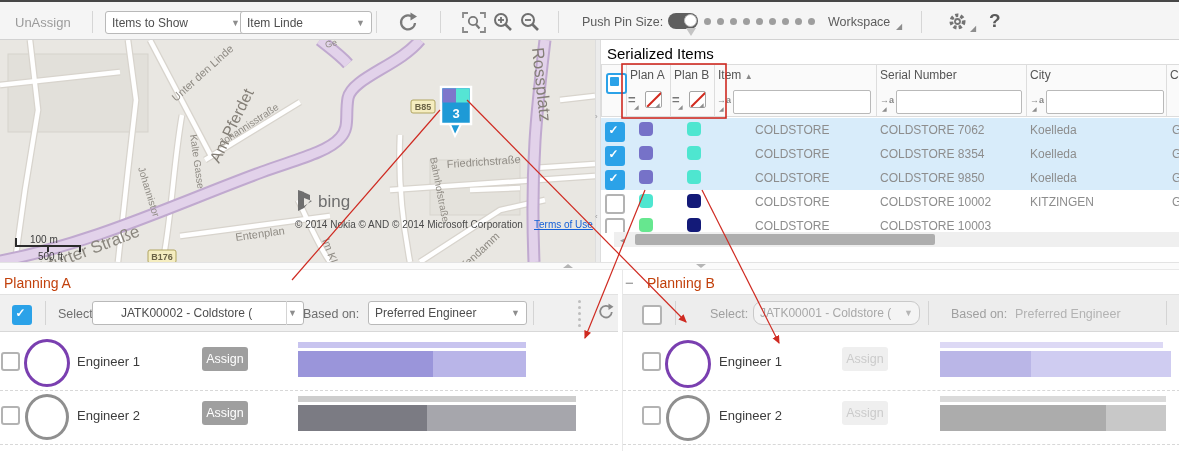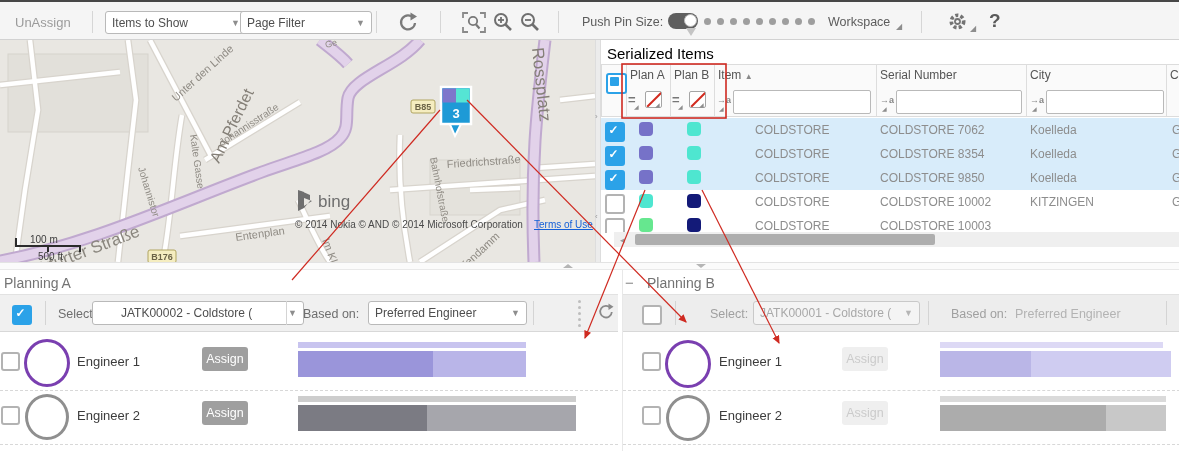--- a/index.html
+++ b/index.html
@@ -26,21 +26,21 @@
   .finput{position:absolute;height:20px;background:#fff;border:1px solid #b9b9b9;border-radius:2px;}
   .fa{position:absolute;font-size:9px;color:#888;font-weight:bold;}
   .slashbox{position:absolute;width:15px;height:15px;background:#fff;border:1px solid #a5a5a5;border-radius:2px;overflow:hidden;}
   .slashbox::after{content:"";position:absolute;left:-2px;top:6px;width:22px;height:2px;background:#d22b1f;transform:rotate(-45deg);}
   .trow{position:absolute;left:0;width:578px;height:24px;}
   .trow.hl{background:#d8ecfa;border-bottom:1px solid #fff;}
   .trow.plain{background:#fff;border-bottom:1px solid #f0f0f0;}
   .rtext{position:absolute;top:5px;font-size:12px;color:#8d8d8d;white-space:nowrap;}
   .swatch{position:absolute;top:4px;width:14px;height:14px;border-radius:4px;}
   
-  .ptitle{position:absolute;font-size:14px;color:#737373;}
+  .ptitle{position:absolute;font-size:14px;color:#c2410c;}
   .ptoolbar{position:absolute;height:36px;background:#f0f0f0;border-top:1px solid #e2e2e2;border-bottom:1px solid #d8d8d8;}
   .psep{position:absolute;top:6px;width:1px;height:24px;background:#d4d4d4;}
   .avatar{position:absolute;border-radius:50%;background:#fff;}
   .assign{position:absolute;width:46px;height:24px;border-radius:3px;font-size:12.5px;text-align:center;line-height:24px;}
   .assign.en{background:#9f9f9f;color:#fff;}
   .assign.dis{background:#efefef;color:#cbcbcb;}
   .dashsep{position:absolute;height:1px;border-bottom:1px dashed #d8d8d8;}
   .bar{position:absolute;}
   .engname{position:absolute;font-size:13px;color:#3c3c3c;}
   .graytxt{color:#a0a0a0;}
@@ -62,21 +62,21 @@
 <div id="stage">
 
   <div class="abs" id="toolbar">
     <div class="tbtn" style="left:15px;">UnAssign</div>
     <div class="tsep" style="left:92px;"></div>
     <div class="dd" style="left:105px;top:9px;width:128px;height:21px;">
       <span>Items to Show</span>
         <span class="caret">▼</span>
     </div>
     <div class="dd" style="left:240px;top:9px;width:118px;height:21px;">
-      <span>Page Filter</span>
+      <span>Item Linde</span>
         <span class="caret">▼</span>
     </div>
     <div class="tsep" style="left:376px;"></div>
     <svg class="abs" style="left:396px;top:9px;" width="24" height="24">
       <path d="M17.5 7 A7 7 0 1 0 19 12" fill="none" stroke="#7a7a7a" stroke-width="2.2"></path>
       <polygon points="14.5,1.5 21,5.5 14.5,9.5" fill="#7a7a7a"></polygon>
     </svg>
     <div class="tsep" style="left:440px;"></div>
     <svg class="abs" style="left:461px;top:9px;" width="26" height="23">
       <path d="M2 7 V2 H7 M19 2 H24 V7 M24 16 V21 H19 M7 21 H2 V16" fill="none" stroke="#8a8a8a" stroke-width="1.8"></path>
@@ -366,21 +366,21 @@
     <div class="dashsep" style="left:0;top:173px;width:618px;"></div>
   </div>
 
   <div class="abs" style="left:622px;top:270px;width:557px;height:181px;background:#fff;border-left:1px solid #e8e8e8;">
     <div class="abs" style="left:2px;top:4px;font-size:15px;color:#8a8a8a;">−</div>
     <div class="ptitle" style="left:24px;top:5px;">Planning B</div>
     <div class="ptoolbar" style="left:0;top:24px;width:557px;background:#ededed;">
       <div class="cb" style="left:19px;top:10px;"></div>
       <div class="psep" style="left:52px;"></div>
       <div class="lbl graytxt" style="left:87px;top:12px;">Select:</div>
-      <div class="dd" style="left:130px;top:6px;width:153px;height:22px;background:#f4f4f4;border-color:#c9c9c9;color:#a8a8a8;">
+      <div class="dd" style="left:130px;top:6px;width:153px;height:22px;background:#f4f4f4;border-color:#c9c9c9;color:#a8a8a8;border-radius:9px;">
         <span style="overflow:hidden;white-space:nowrap;">JATK00001 - Coldstore (</span>
           <span class="caret" style="color:#b5b5b5;">▼</span>
       </div>
       <div class="psep" style="left:305px;"></div>
       <div class="lbl graytxt" style="left:328px;top:12px;">Based on:</div>
       <div class="lbl dgray" style="left:392px;top:12px;">Preferred Engineer</div>
       <div class="psep" style="left:543px;"></div>
     </div>
 
     <div class="cb" style="left:19px;top:82px;width:15px;height:15px;"></div>

